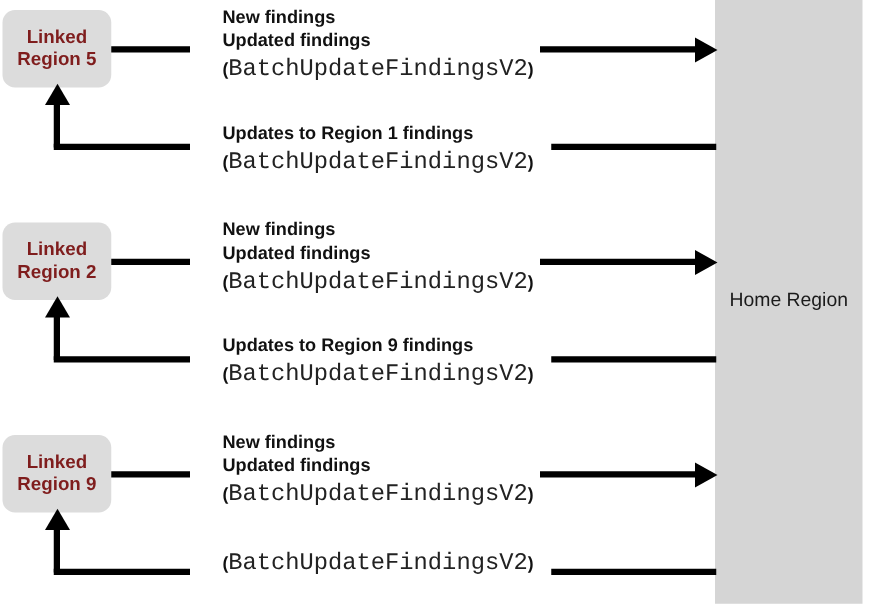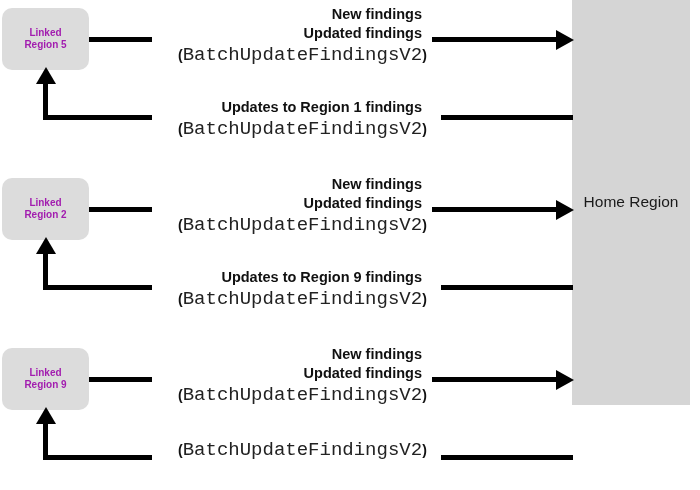--- a/index.html
+++ b/index.html
@@ -15,21 +15,21 @@
     font-family: "Liberation Sans", sans-serif;
     overflow: hidden;
   }
 
   
   .home-region {
     position: absolute;
     left: 572px;
     top: 0px;
     width: 118px;
-    height: 405px;
+    height: 483px;
     background: #d5d5d5;
     display: flex;
     align-items: center;
     justify-content: center;
   }
   .home-region-label {
     font-size: 15.5px;
     color: #1a1a1a;
     font-family: "Liberation Sans", sans-serif;
     text-align: center;
@@ -44,23 +44,23 @@
     height: 62px;
     background: #dcdcdc;
     border-radius: 10px;
     display: flex;
     flex-direction: column;
     align-items: center;
     justify-content: center;
     box-sizing: border-box;
   }
   .linked-region-line {
-    font-size: 10px;
+    font-size: 15px;
     font-weight: bold;
-    color: #a21caf;
+    color: #7f1d1d;
     line-height: 1.18;
     font-family: "Liberation Sans", sans-serif;
     white-space: nowrap;
   }
 
   
   .hline {
     position: absolute;
     height: 5px;
     background: #000000;
@@ -83,21 +83,21 @@
     width: 0;
     height: 0;
     border-left: 10px solid transparent;
     border-right: 10px solid transparent;
     border-bottom: 17px solid #000000;
   }
 
   
   .flow-label {
     position: absolute;
-    text-align: right;
+    text-align: left;
     color: #111111;
   }
   .flow-title {
     font-size: 14.5px;
     font-weight: bold;
     line-height: 1.3;
     font-family: "Liberation Sans", sans-serif;
     white-space: nowrap;
   }
   .flow-api {

